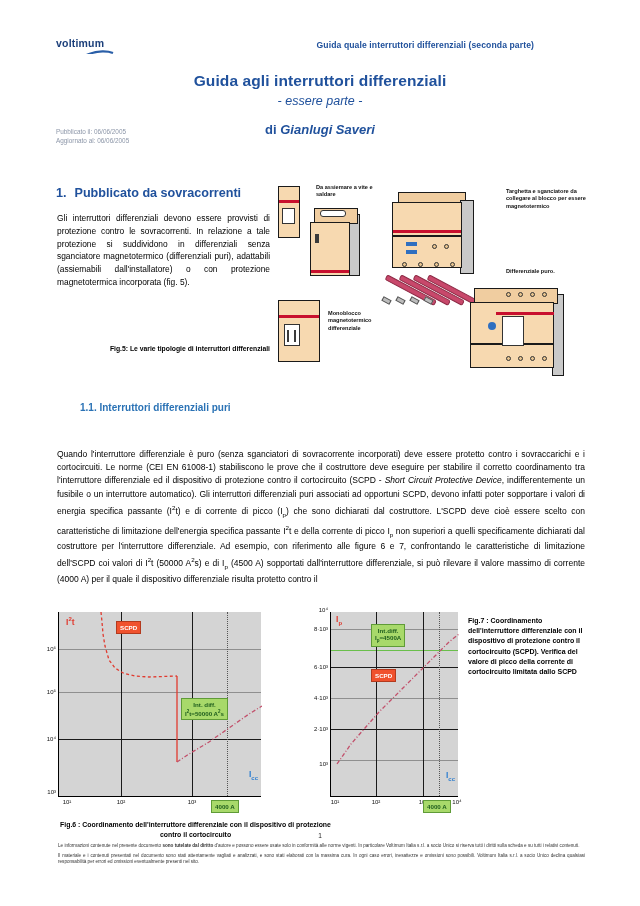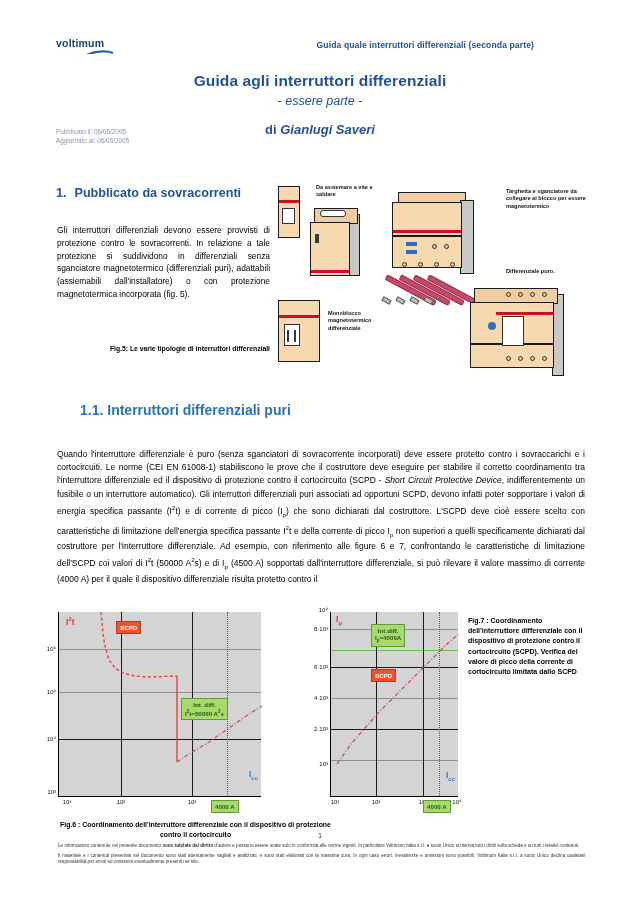--- a/index.html
+++ b/index.html
@@ -67,21 +67,21 @@
 
   
   #sec1-heading {
     position: absolute; left: 56px; top: 186px;
     font-size: 12.6px; font-weight: bold; color: #20519c;
     white-space: nowrap;
   }
   #sec1-heading .num { margin-right: 8px; }
 
   #sec1-body {
-    position: absolute; left: 57px; top: 224px; width: 213px;
+    position: absolute; left: 57px; top: 212px; width: 213px;
     font-size: 8.4px; line-height: 12.8px;
     text-align: justify; color: #000;
   }
 
   #fig5-caption {
     position: absolute; left: 57px; top: 344px; width: 213px;
     font-size: 6.8px; font-weight: bold; line-height: 9.5px;
     text-align: right; color: #000;
   }
 
@@ -123,21 +123,21 @@
     border: 1px solid #8d2a45; border-radius: 2px;
     transform-origin: left center;
   }
   .cable-end {
     position: absolute; background: #bdbdbd; border: 1px solid #555;
   }
 
   
   #sec11-heading {
     position: absolute; left: 80px; top: 402px;
-    font-size: 14px; font-weight: bold; color: #2a72b5;
+    font-size: 10px; font-weight: bold; color: #2a72b5;
     white-space: nowrap;
   }
   #sec11-body {
     position: absolute; left: 57px; top: 448px; width: 528px;
     font-size: 8.5px; line-height: 13.2px;
     text-align: justify; color: #000;
   }
   #sec11-body sup { font-size: 6.2px; vertical-align: super; }
   #sec11-body sub { font-size: 6.2px; vertical-align: sub; }
   #sec11-body i { font-style: italic; }

